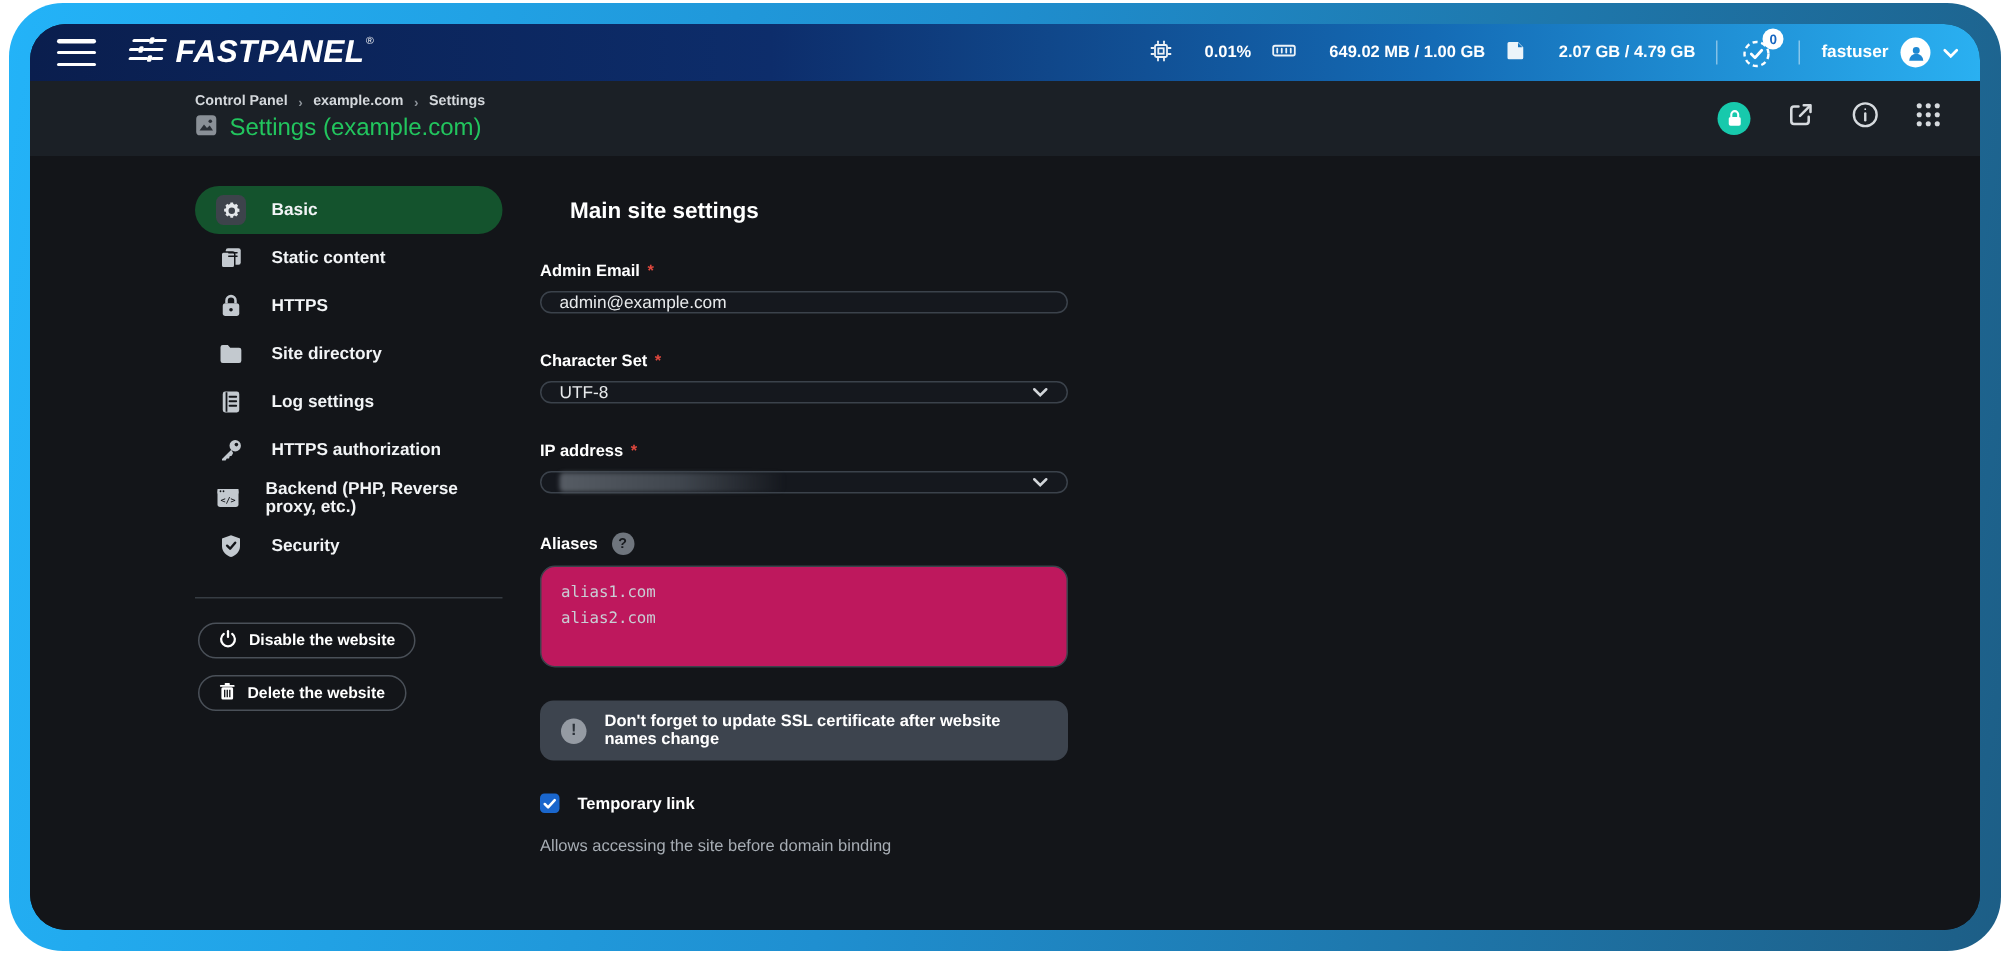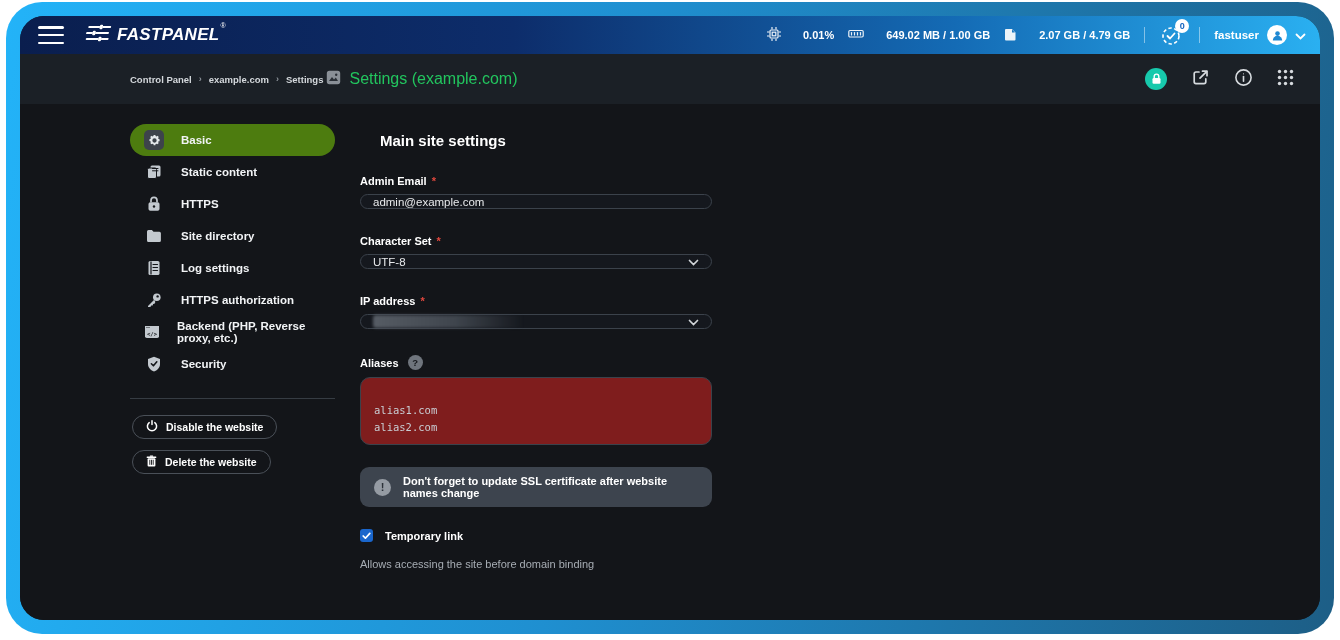--- a/index.html
+++ b/index.html
@@ -10,72 +10,72 @@
            background:linear-gradient(100deg,#23b3f8 0%,#1f8fd0 45%,#1d5e86 100%); padding:14px; }
   .window { width:100%; height:100%; border-radius:24px; background:#131519; overflow:hidden;
             display:flex; flex-direction:column; }
 
   
   .topbar { height:38px; flex:0 0 38px; display:flex; align-items:center; padding:0 14px 0 12px;
             background:linear-gradient(90deg,#0a1e4e 0%,#0d2d6b 38%,#146bb5 72%,#2ab0f1 100%); color:#fff; }
   .hamburger { width:26px; height:18px; display:flex; flex-direction:column; justify-content:space-between; cursor:pointer; background:none; border:none; margin-left:6px; }
   .hamburger span { display:block; height:2.5px; background:#fff; border-radius:2px; }
   .logo { display:flex; align-items:center; gap:7px; margin-left:22px; cursor:pointer; }
-  .logo-text { font-size:17px; font-weight:bold; font-style:italic; letter-spacing:.3px; }
+  .logo-text { font-size:21px; font-weight:bold; font-style:italic; letter-spacing:.3px; }
   .logo-reg { font-size:7px; vertical-align:super; position:relative; top:-6px; margin-left:1px; }
   .topbar-right { margin-left:auto; display:flex; align-items:center; gap:14px; }
   .stat { display:flex; align-items:center; gap:22px; font-size:11px; font-weight:bold; }
   .stat svg { opacity:.92; }
   .tb-divider { width:1px; height:16px; background:rgba(255,255,255,.45); }
   .notif { position:relative; width:26px; height:24px; cursor:pointer; }
   .notif-badge { position:absolute; top:-4px; right:-4px; min-width:14px; height:14px; border-radius:8px;
                  background:#fff; color:#1565c0; font-size:9px; font-weight:bold; display:flex; align-items:center; justify-content:center; padding:0 3px; }
   .user { display:flex; align-items:center; gap:8px; cursor:pointer; }
   .user-name { font-size:11.5px; font-weight:bold; }
   .avatar { width:20px; height:20px; border-radius:50%; background:#fff; display:flex; align-items:center; justify-content:center; }
 
   
   .subheader { height:50px; flex:0 0 50px; background:#1b2026; display:flex; align-items:center; padding:0 26px 0 110px; }
-  .sub-left { display:flex; flex-direction:row; gap:3px; }
+  .sub-left { display:flex; flex-direction:column; gap:3px; }
   .breadcrumb { display:flex; align-items:center; gap:7px; font-size:9.5px; font-weight:bold; color:#d4d8dc; }
   .crumb { cursor:pointer; }
   .crumb-sep { color:#8d939a; font-size:9px; }
   .title-row { display:flex; align-items:center; gap:8px; }
   .page-title { font-size:16px; font-weight:normal; color:#22c55e; }
   .sub-icons { margin-left:auto; display:flex; align-items:center; gap:24px; }
   .sub-icons > * { cursor:pointer; }
   .ssl-badge { width:22px; height:22px; border-radius:50%; background:#17c9ac; display:flex; align-items:center; justify-content:center; }
 
   
   .body { flex:1; display:flex; padding:20px 0 0 110px; background:#131519; }
   .sidebar { width:205px; flex:0 0 205px; }
   .nav-item { height:32px; display:flex; align-items:center; gap:17px; padding:0 14px; border-radius:17px;
               color:#f2f4f6; font-size:11.5px; font-weight:bold; cursor:pointer; }
-  .nav-item.active { background:#4d7c0f; }
+  .nav-item.active { background:#14532d; }
   .nav-icon { width:20px; height:20px; display:flex; align-items:center; justify-content:center; color:#c3c9cf; }
   .active .nav-icon { background:#3d434b; border-radius:5px; }
   .side-divider { height:1px; background:#363c43; margin:18px 0 16px 0; }
   .side-btn { display:inline-flex; align-items:center; gap:8px; height:24px; padding:0 13px; border-radius:13px;
               border:1px solid #4a5058; background:transparent; color:#fff; font-size:10.5px; font-weight:bold;
               cursor:pointer; margin:0 0 11px 2px; font-family:"Liberation Sans", sans-serif; }
 
   
   .content { margin-left:25px; width:352px; padding-top:8px; color:#fff; }
   .form-heading { font-size:15px; font-weight:bold;margin-left:20px; }
   .field-label { margin-top:26px; font-size:11px; font-weight:bold; display:flex; align-items:center; gap:5px; }
   .req { color:#e0483e; font-size:11px; }
   .text-input, .select { margin-top:7px; width:352px; height:15px; background:#15181e; border:1px solid #3b424b;
               border-radius:8px; display:flex; align-items:center; padding:0 12px; font-size:11.5px; color:#e8eaec; }
   .select { justify-content:space-between; cursor:pointer; }
   .redacted { width:150px; height:13px; border-radius:3px; filter:blur(1.5px);
               background:linear-gradient(90deg,#565c64 0%,#3f454d 55%,rgba(63,69,77,0) 100%); }
   .help-badge { width:15px; height:15px; border-radius:50%; background:#6f757d; color:#15181c; font-size:9.5px;
                 font-weight:bold; display:flex; align-items:center; justify-content:center; cursor:pointer; }
-  .textarea { margin-top:7px; width:352px; height:68px; background:#7f1d1d; border:1px solid #3b424b; border-radius:10px;
-              padding:24px 13px; font-family:"DejaVu Sans Mono", monospace; font-size:10.5px; line-height:17px;
+  .textarea { margin-top:7px; width:352px; height:68px; background:#be185d; border:1px solid #3b424b; border-radius:10px;
+              padding:9px 13px; font-family:"DejaVu Sans Mono", monospace; font-size:10.5px; line-height:17px;
               color:#c9ced4; white-space:pre-line; cursor:text; }
   .alert { margin-top:22px; width:352px; min-height:40px; border-radius:9px; background:#3d444e;
            display:flex; align-items:center; gap:12px; padding:0 14px; }
   .alert-icon { width:17px; height:17px; flex:0 0 17px; border-radius:50%; background:#959ba3; color:#2b3138;
                 font-size:11px; font-weight:bold; display:flex; align-items:center; justify-content:center; }
   .alert-text { font-size:11px; font-weight:bold; color:#fff; }
   .check-row { margin-top:22px; display:flex; align-items:center; gap:12px; cursor:pointer; }
   .checkbox { width:13px; height:13px; border-radius:3px; background:#1a66cc; display:flex; align-items:center; justify-content:center; }
   .check-label { font-size:11px; font-weight:bold; }
   .helper { margin-top:16px; font-size:11px; color:#a7adb4; }

